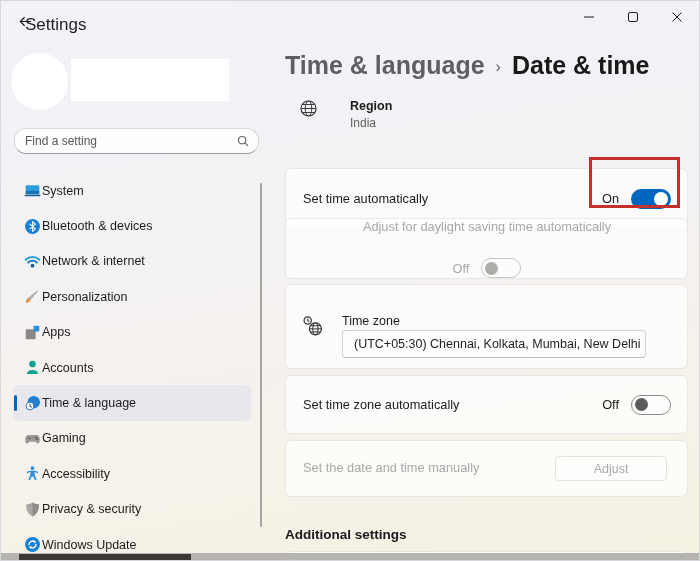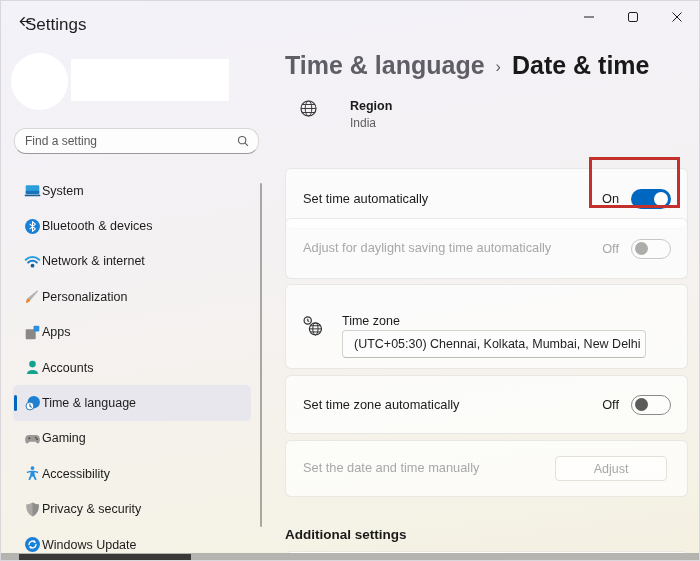--- a/index.html
+++ b/index.html
@@ -239,21 +239,21 @@
   <div class="card row-card" style="top:151px; height:61px;margin-top:16px;">
     <span class="card-label">Set time automatically</span>
     <span class="toggle-group">
       <span class="toggle-state">On</span>
       <span class="toggle on">
           <span class="knob"></span>
         </span>
     </span>
   </div>
 
-  <div class="card row-card" style="top:217px; height:61px;">
+  <div class="card row-card" style="top:217px; height:61px;flex-direction:column;">
     <span class="card-label disabled">Adjust for daylight saving time automatically</span>
     <span class="toggle-group">
       <span class="toggle-state disabled">Off</span>
       <span class="toggle off disabled">
           <span class="knob"></span>
         </span>
     </span>
   </div>
 
   <div class="card" style="top:283px; height:85px;">

